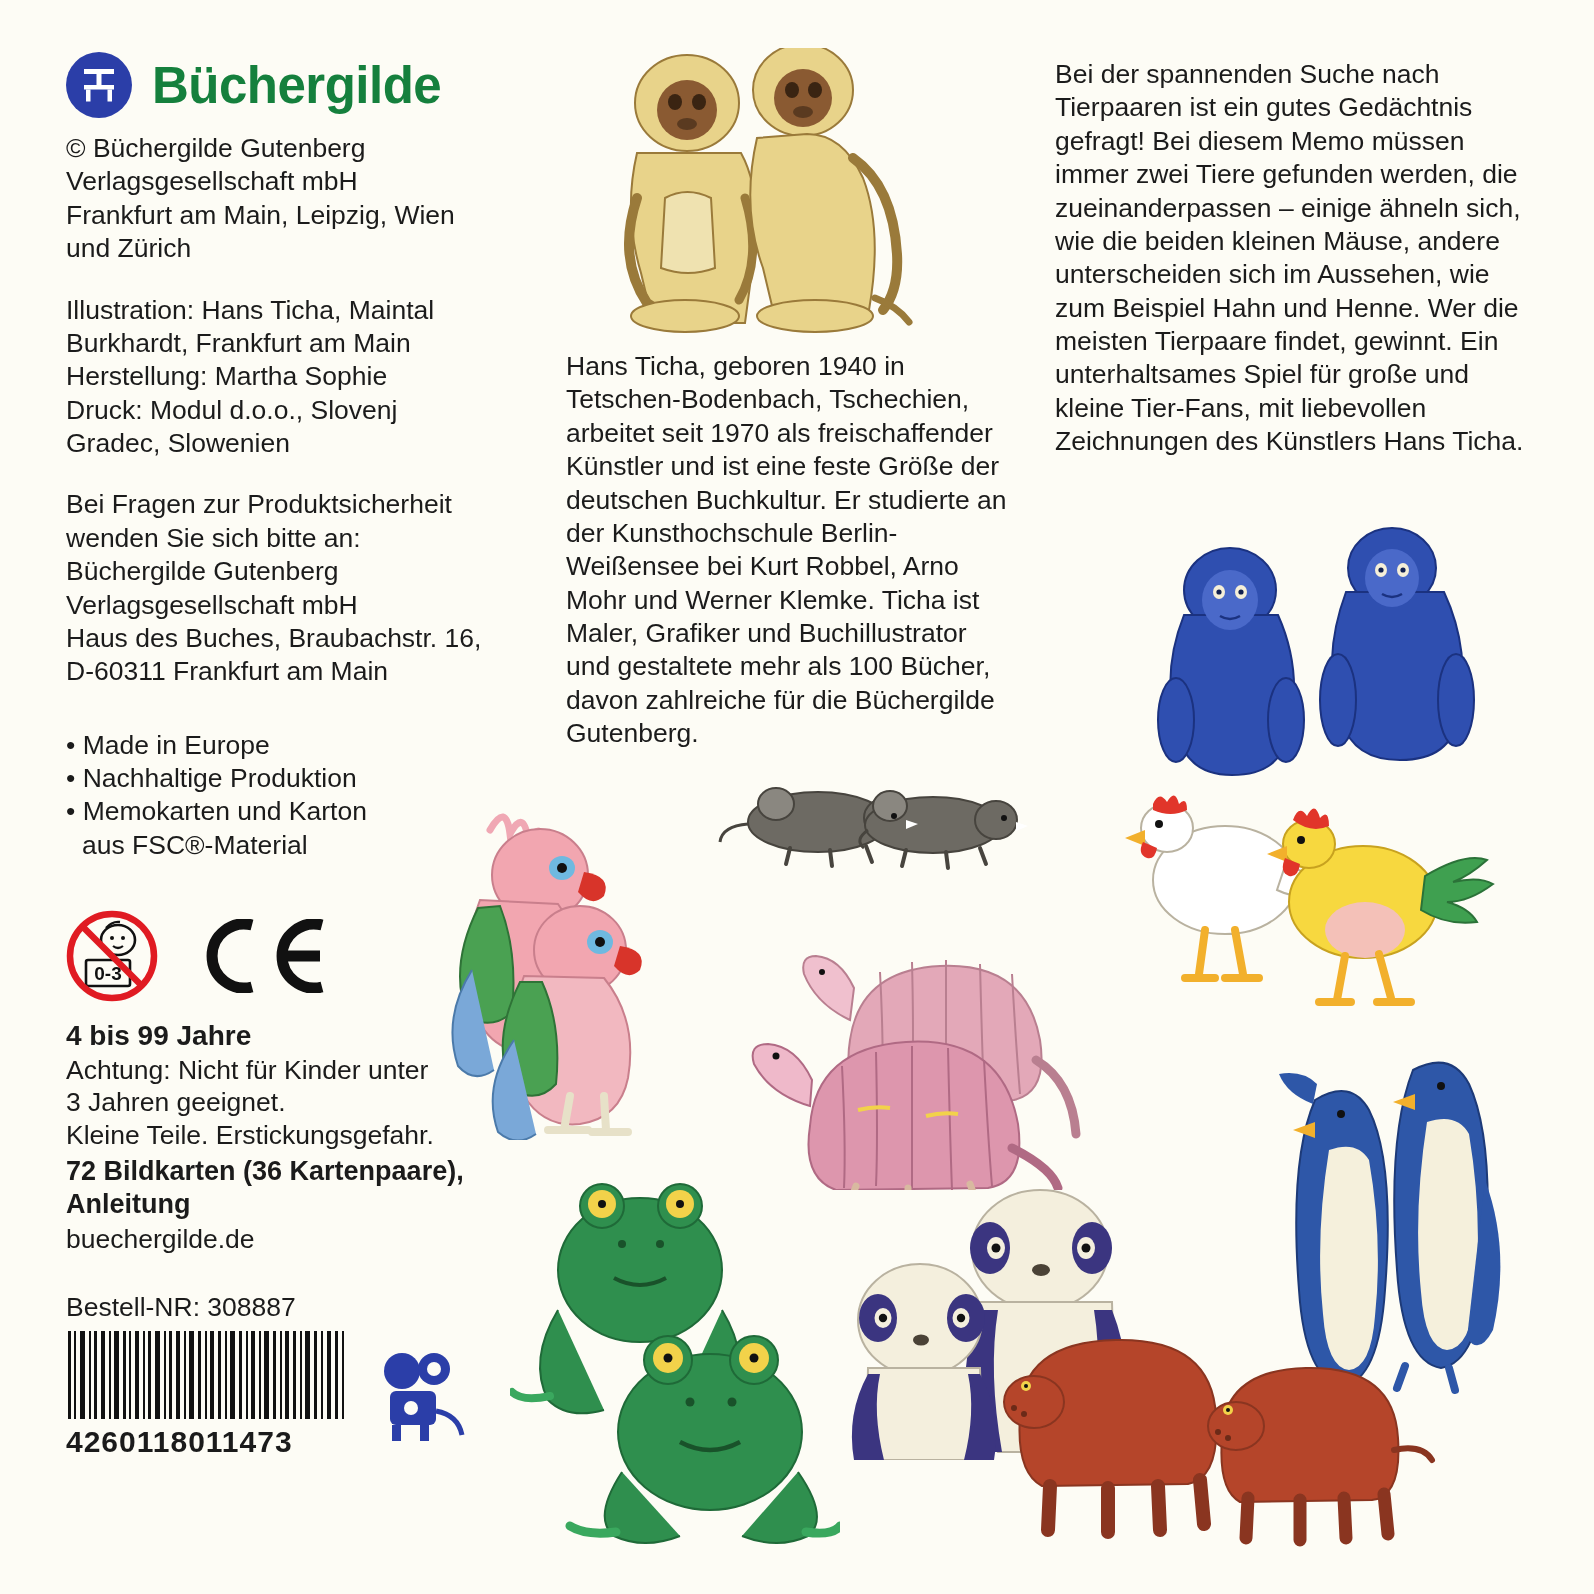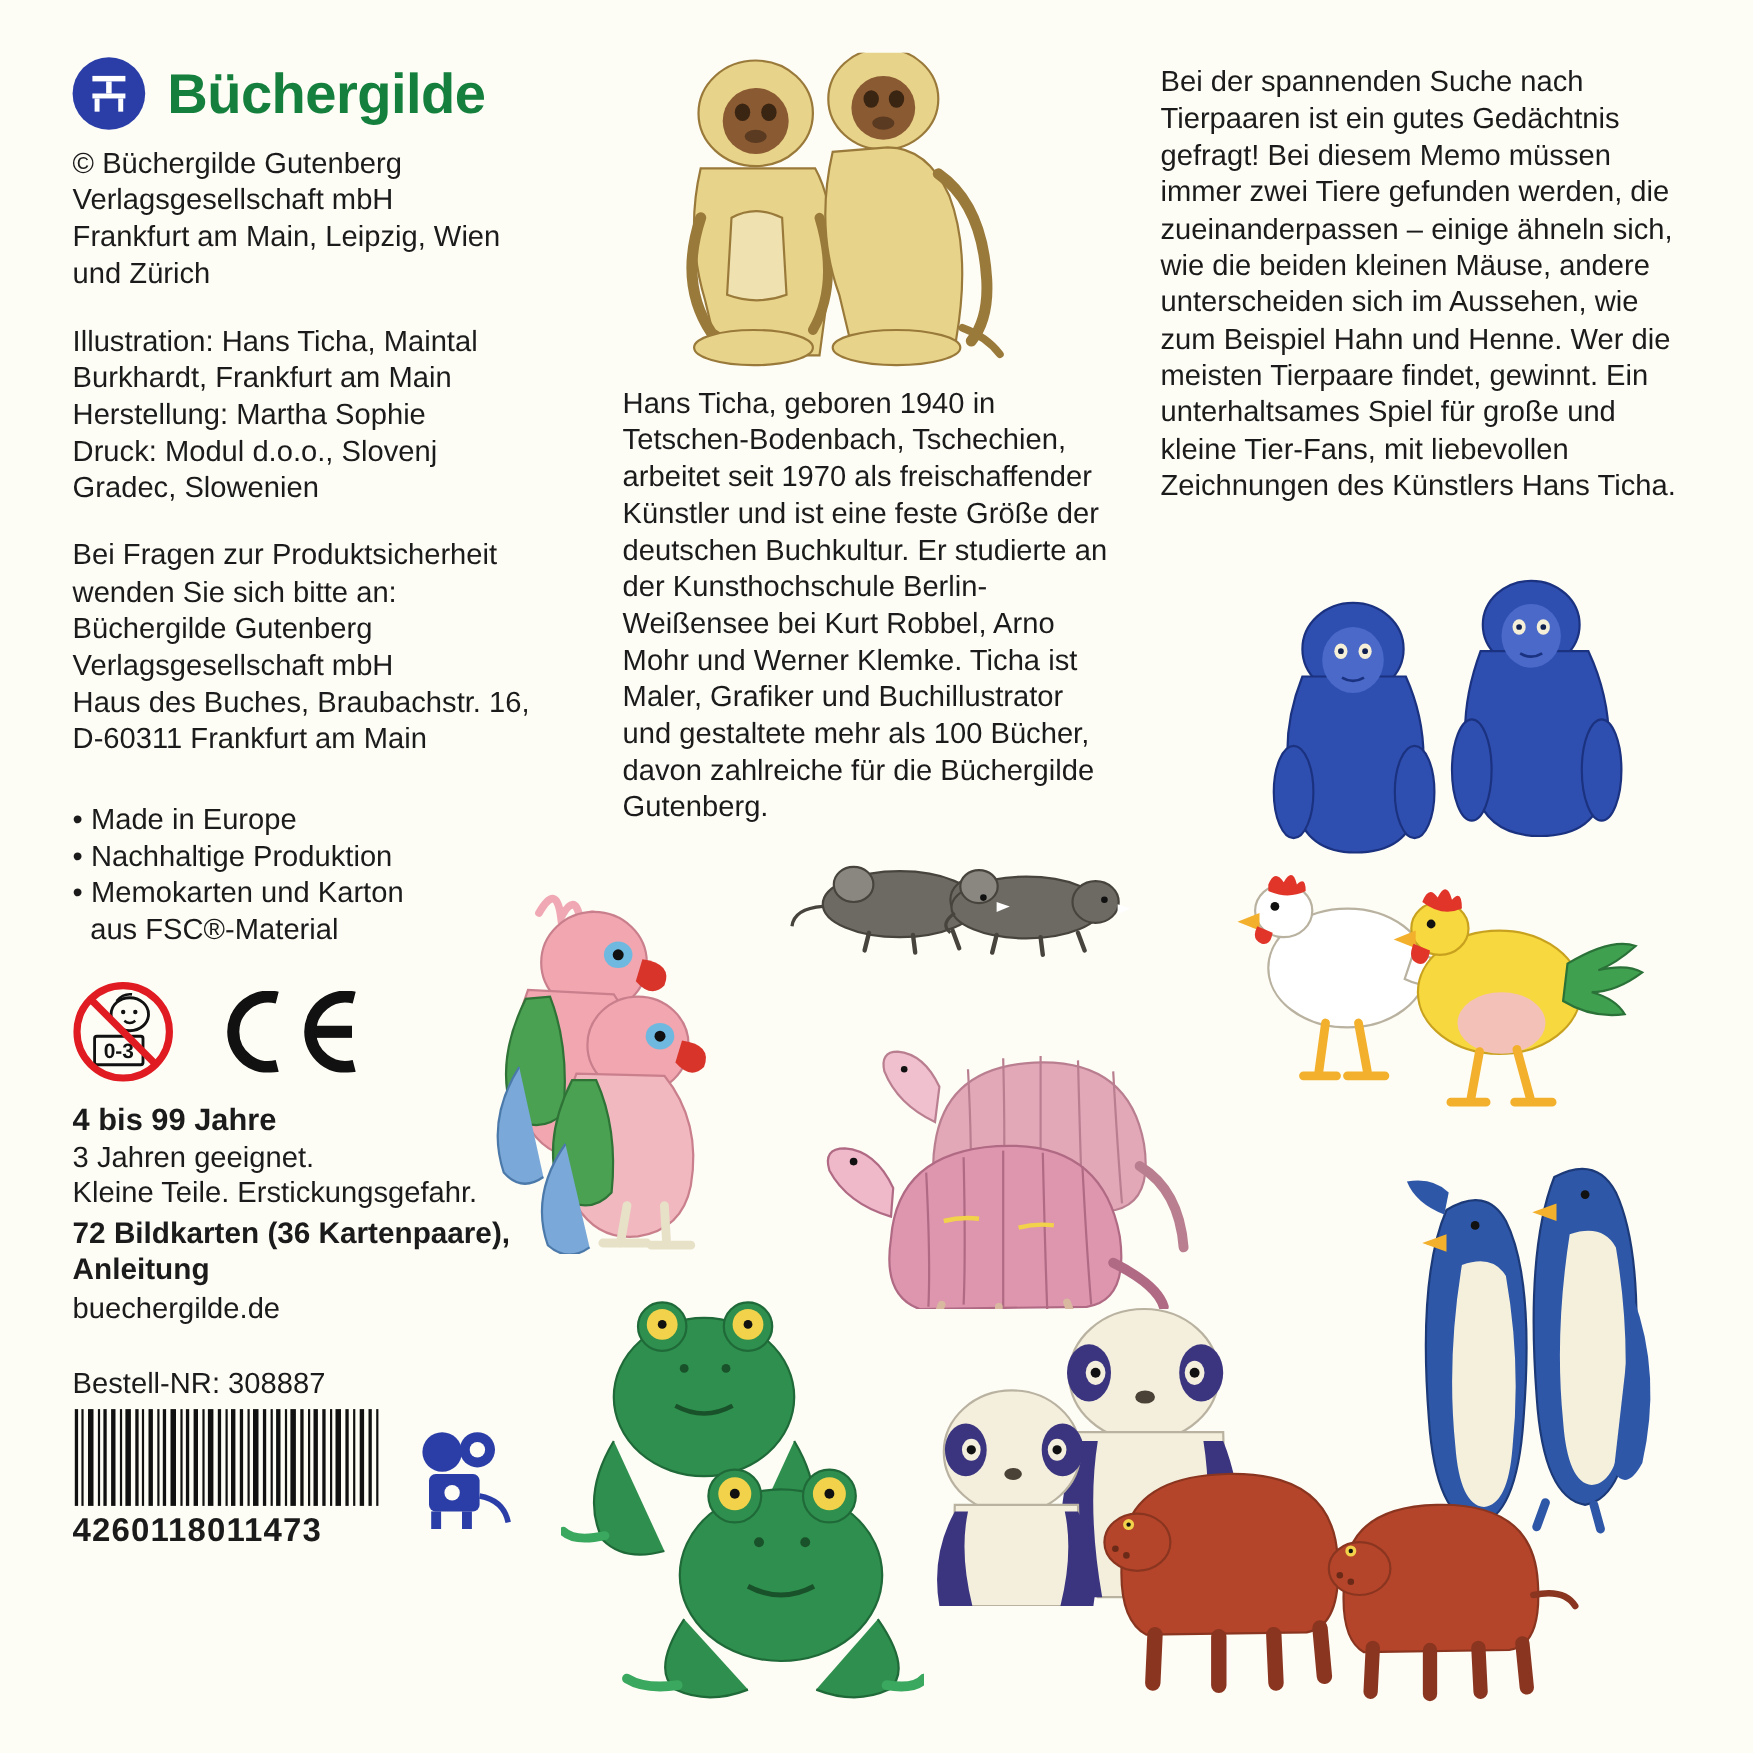--- a/index.html
+++ b/index.html
@@ -66,21 +66,21 @@
   }
   .block {
     font-size: 26.5px;
     line-height: 1.26;
     margin-bottom: 28px;
   }
   .bullets {
     font-size: 26.5px;
     line-height: 1.26;
     margin-top: 40px;
-    margin-bottom: 30px;
+    margin-bottom: 48px;
   }
   .bullets div {
     text-indent: -16px;
     padding-left: 16px;
   }
   .bullets .cont {
     text-indent: 0;
     padding-left: 16px;
   }
 
@@ -259,20 +259,21 @@
         <svg width="128" height="74" viewBox="0 0 128 74">
           <path d="M52 6 A32 32 0 1 0 52 68" fill="none" stroke="#111" stroke-width="11"></path>
           <path d="M122 6 A32 32 0 1 0 122 68" fill="none" stroke="#111" stroke-width="11"></path>
           <rect x="86" y="31.5" width="34" height="11" fill="#111"></rect>
         </svg>
       </div>
     </div>
 
     <div class="ages-title">4 bis 99 Jahre</div>
     <div class="warn">
+      <div>Achtung: Nicht für Kinder unter</div>
       <div>3 Jahren geeignet.</div>
       <div>Kleine Teile. Erstickungsgefahr.</div>
     </div>
     <div class="cards-line">
       <div>72 Bildkarten (36 Kartenpaare),</div>
       <div>Anleitung</div>
     </div>
     <div class="website">buechergilde.de</div>
 
     <div class="order-no">Bestell-NR: 308887</div>

